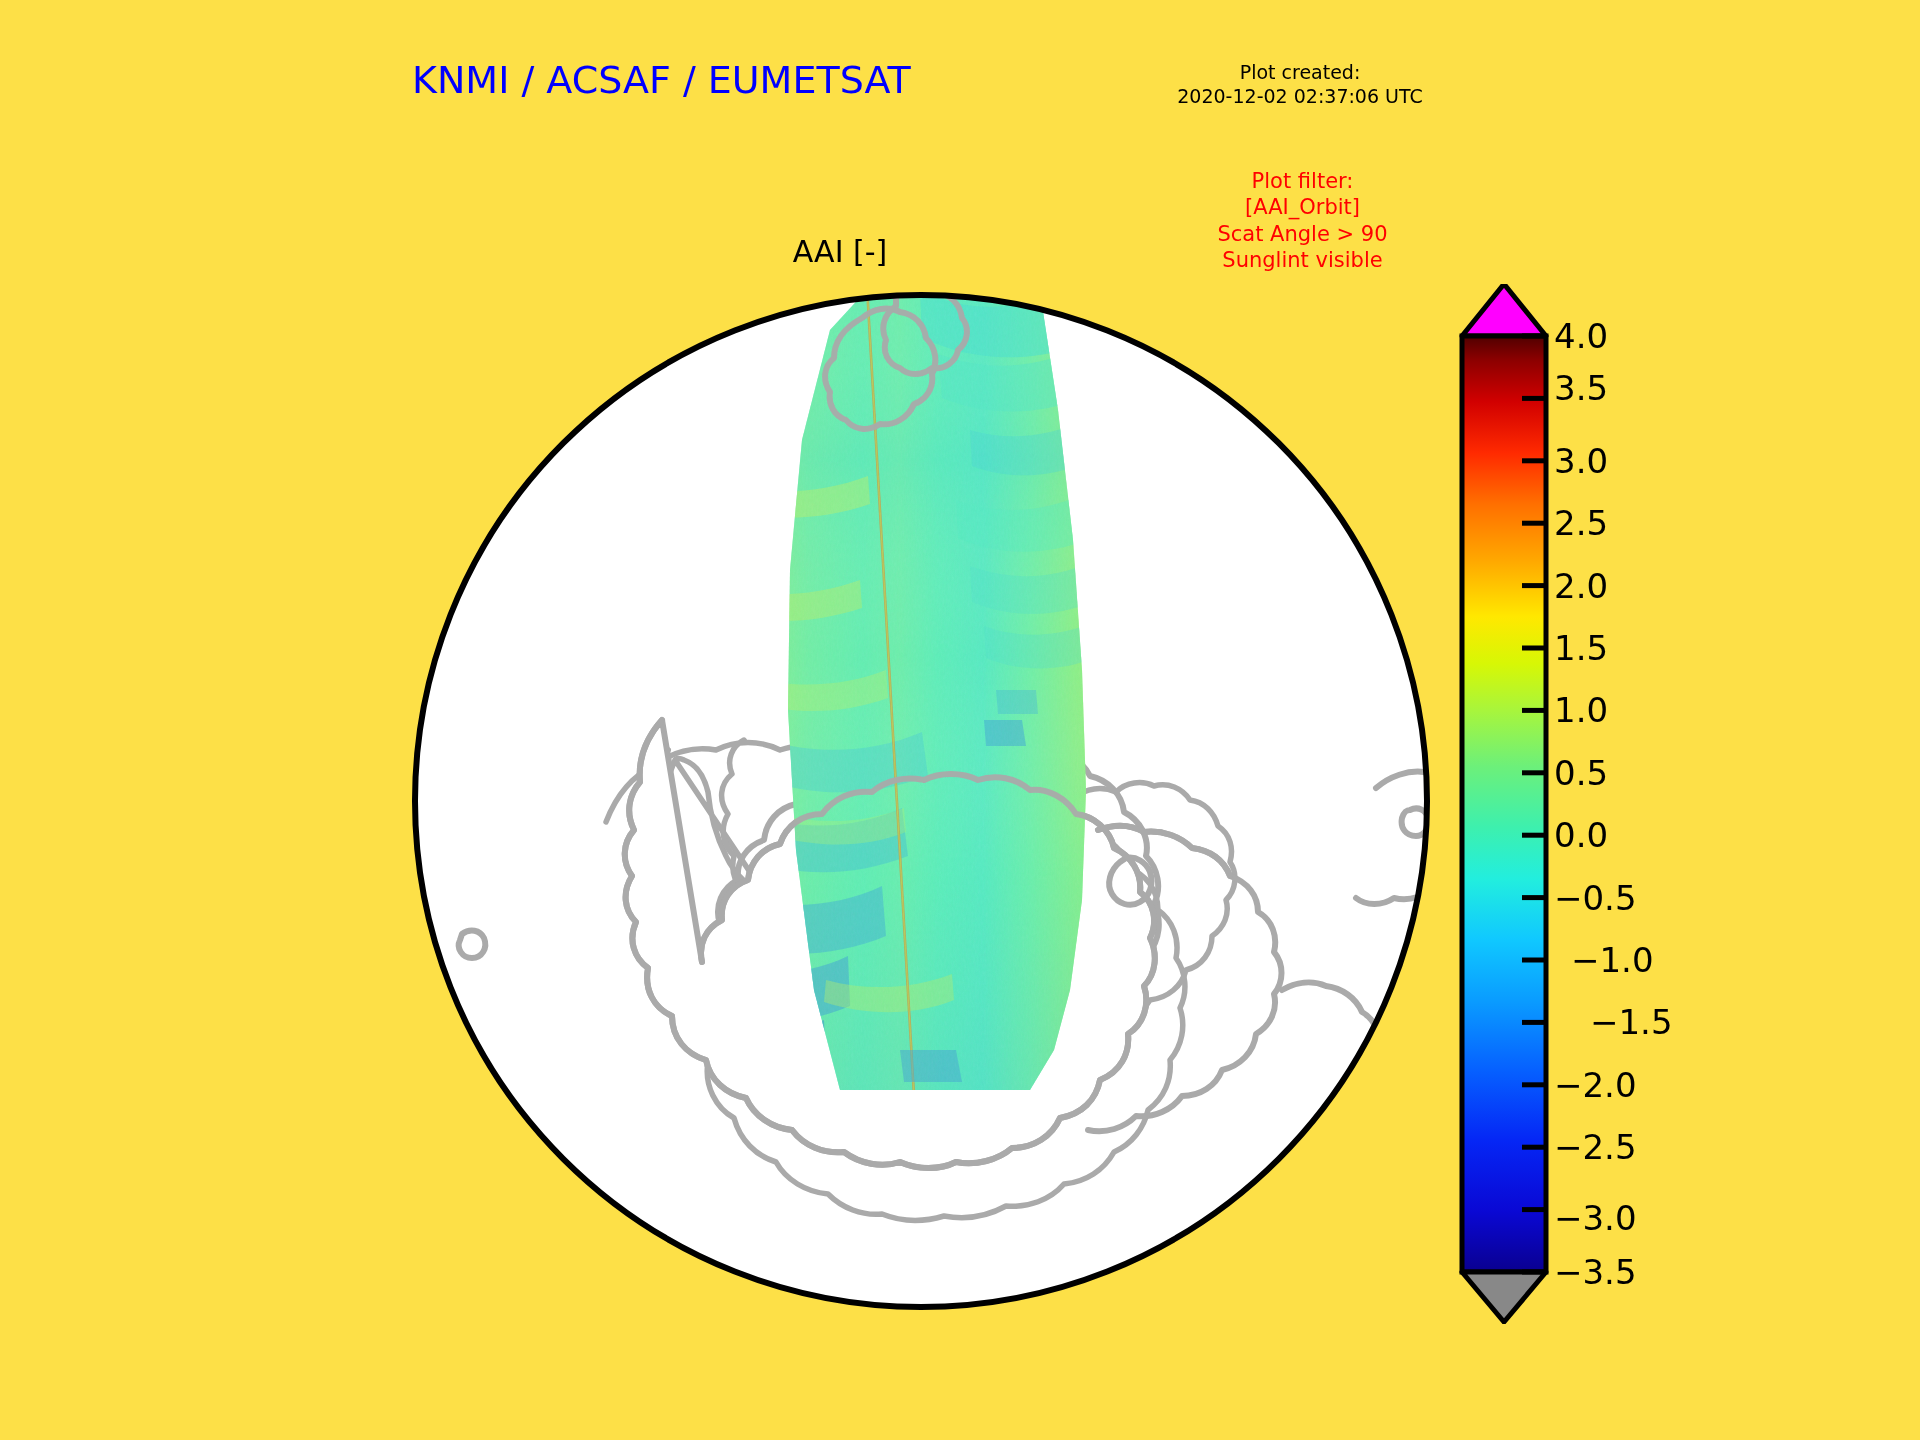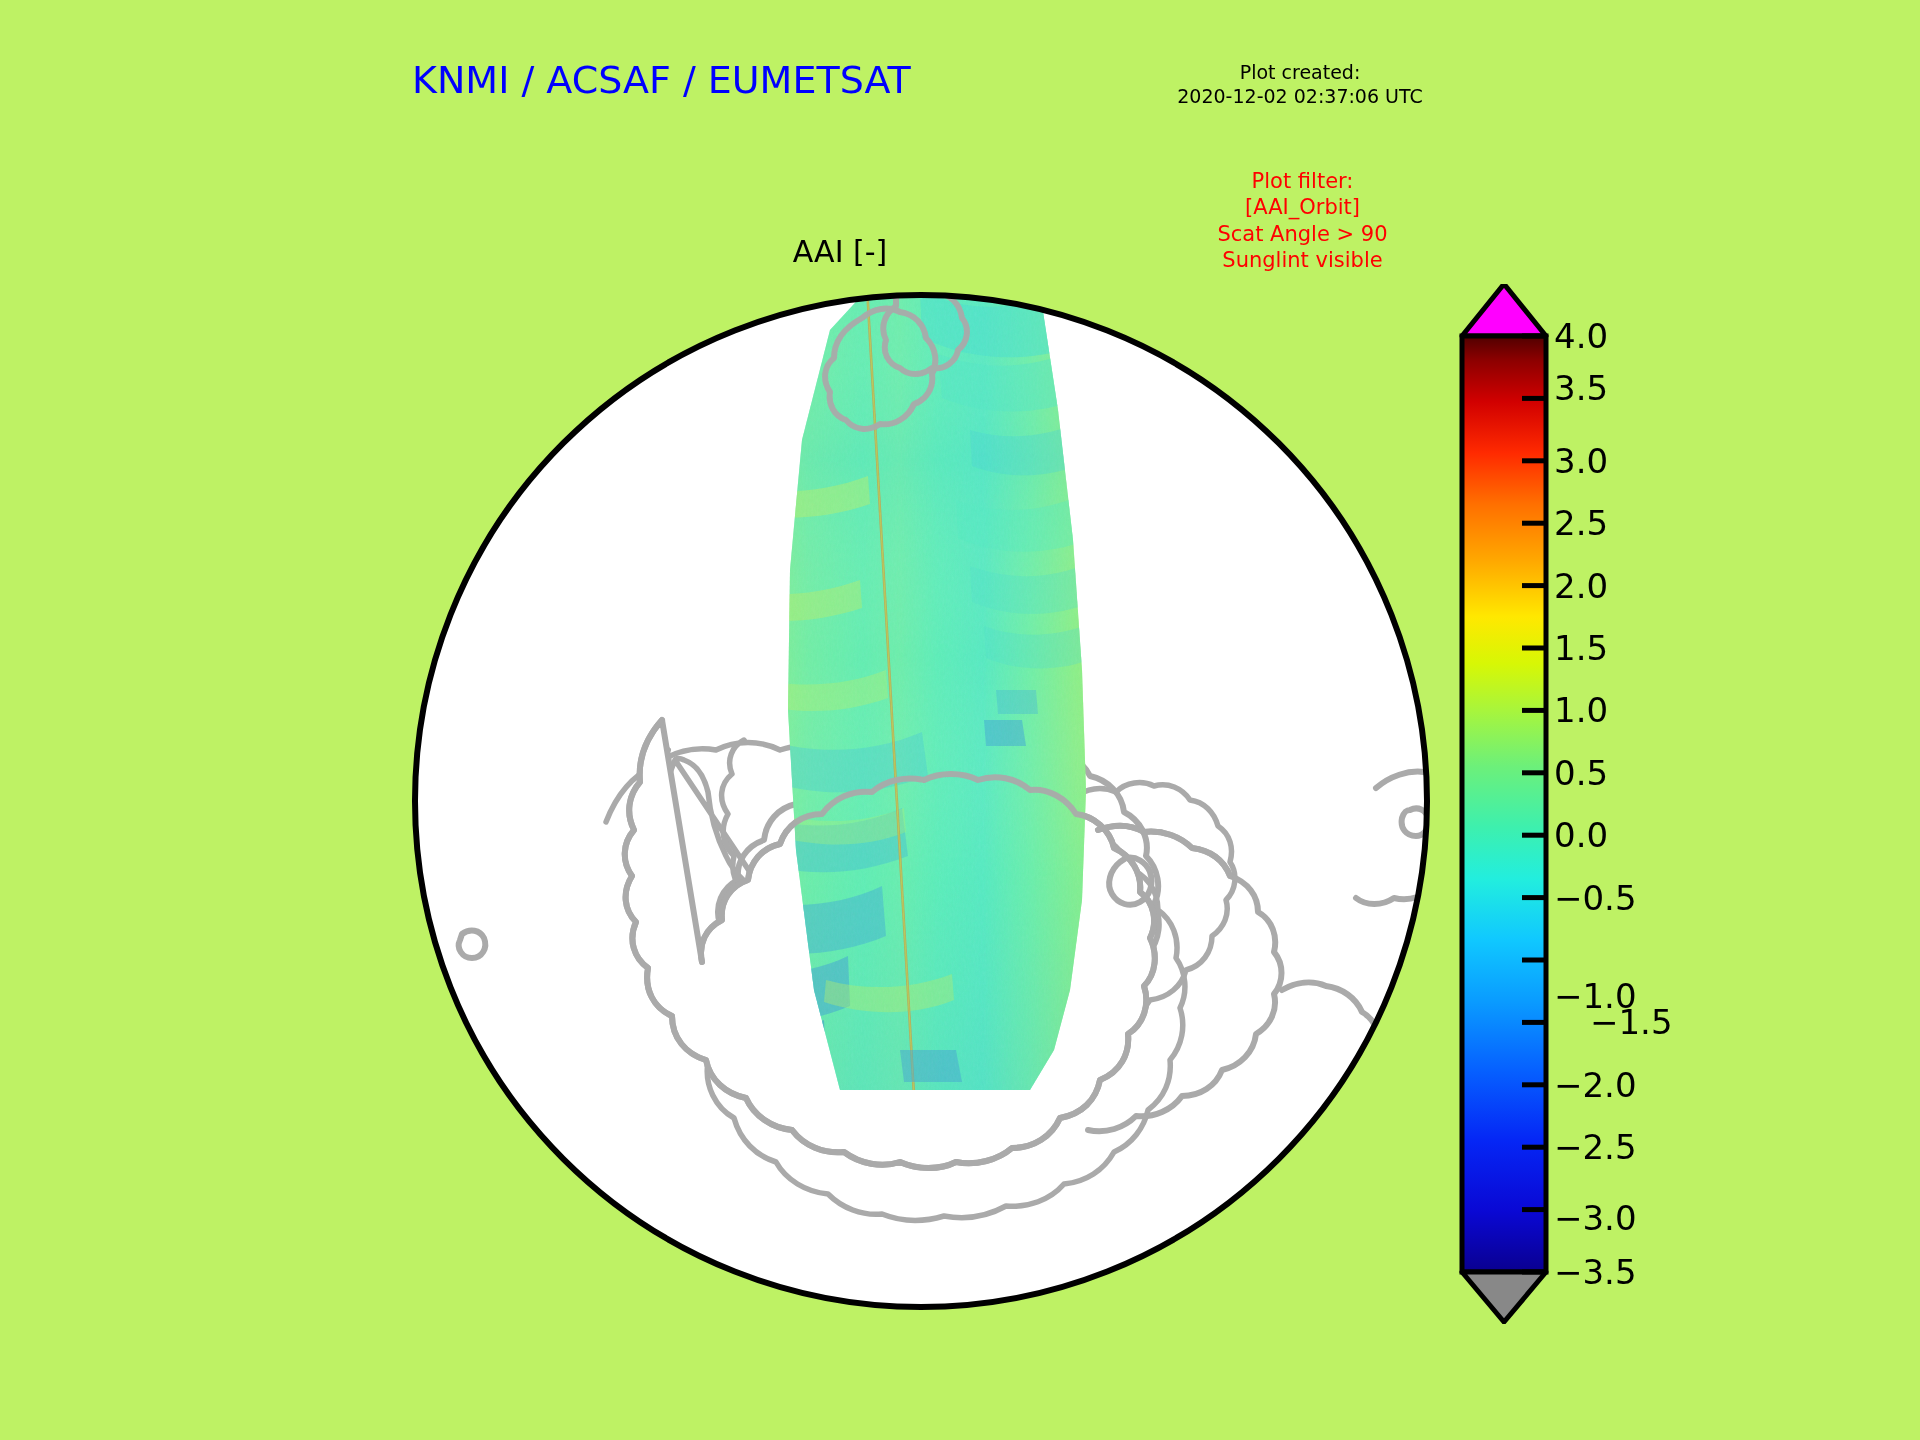--- a/index.html
+++ b/index.html
@@ -12,21 +12,21 @@
     height: 1440px;
     font-family: "DejaVu Sans", sans-serif;
     position: relative;
     overflow: hidden;
   }
   #page {
     position: absolute;
     left: 0; top: 0;
     width: 1920px;
     height: 1440px;
-    background: #bef264;
+    background: #fde047;
   }
 
   
   .org-title {
     position: absolute;
     left: 412px;
     top: 58px;
     font-size: 38px;
     color: #0000ff;
     white-space: nowrap;
@@ -548,21 +548,21 @@
         <div class="cb-label" style="top: 52px;">4.0</div>
         <div class="cb-label" style="top: 104px;">3.5</div>
         <div class="cb-label" style="top: 176.8px;">3.0</div>
         <div class="cb-label" style="top: 239.2px;">2.5</div>
         <div class="cb-label" style="top: 301.6px;">2.0</div>
         <div class="cb-label" style="top: 364px;">1.5</div>
         <div class="cb-label" style="top: 426.4px;">1.0</div>
         <div class="cb-label" style="top: 488.8px;">0.5</div>
         <div class="cb-label" style="top: 551.2px;">0.0</div>
         <div class="cb-label" style="top: 613.6px;">−0.5</div>
-        <div class="cb-label" style="top: 712px;">−1.0</div>
+        <div class="cb-label" style="top: 676px; margin-left: 17px;">−1.0</div>
         <div class="cb-label" style="top: 738.4px; margin-left: 36px;">−1.5</div>
         <div class="cb-label" style="top: 800.8px;">−2.0</div>
         <div class="cb-label" style="top: 863.2px;">−2.5</div>
         <div class="cb-label" style="top: 934px;">−3.0</div>
         <div class="cb-label" style="top: 988px;">−3.5</div>
       </div>
   </div>
 
 </div>
 

